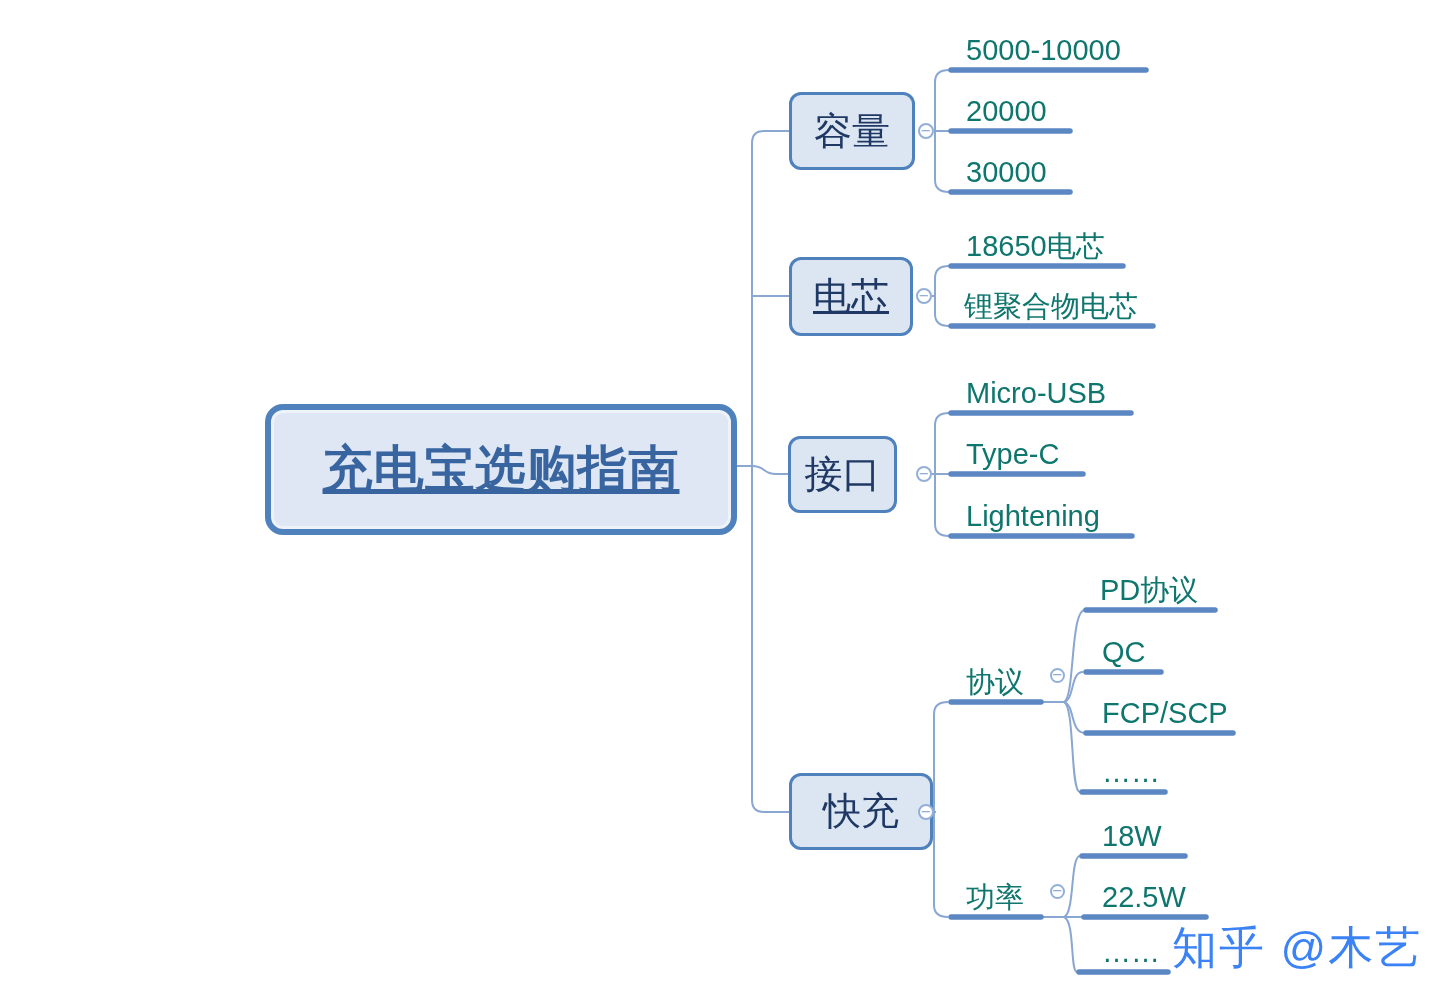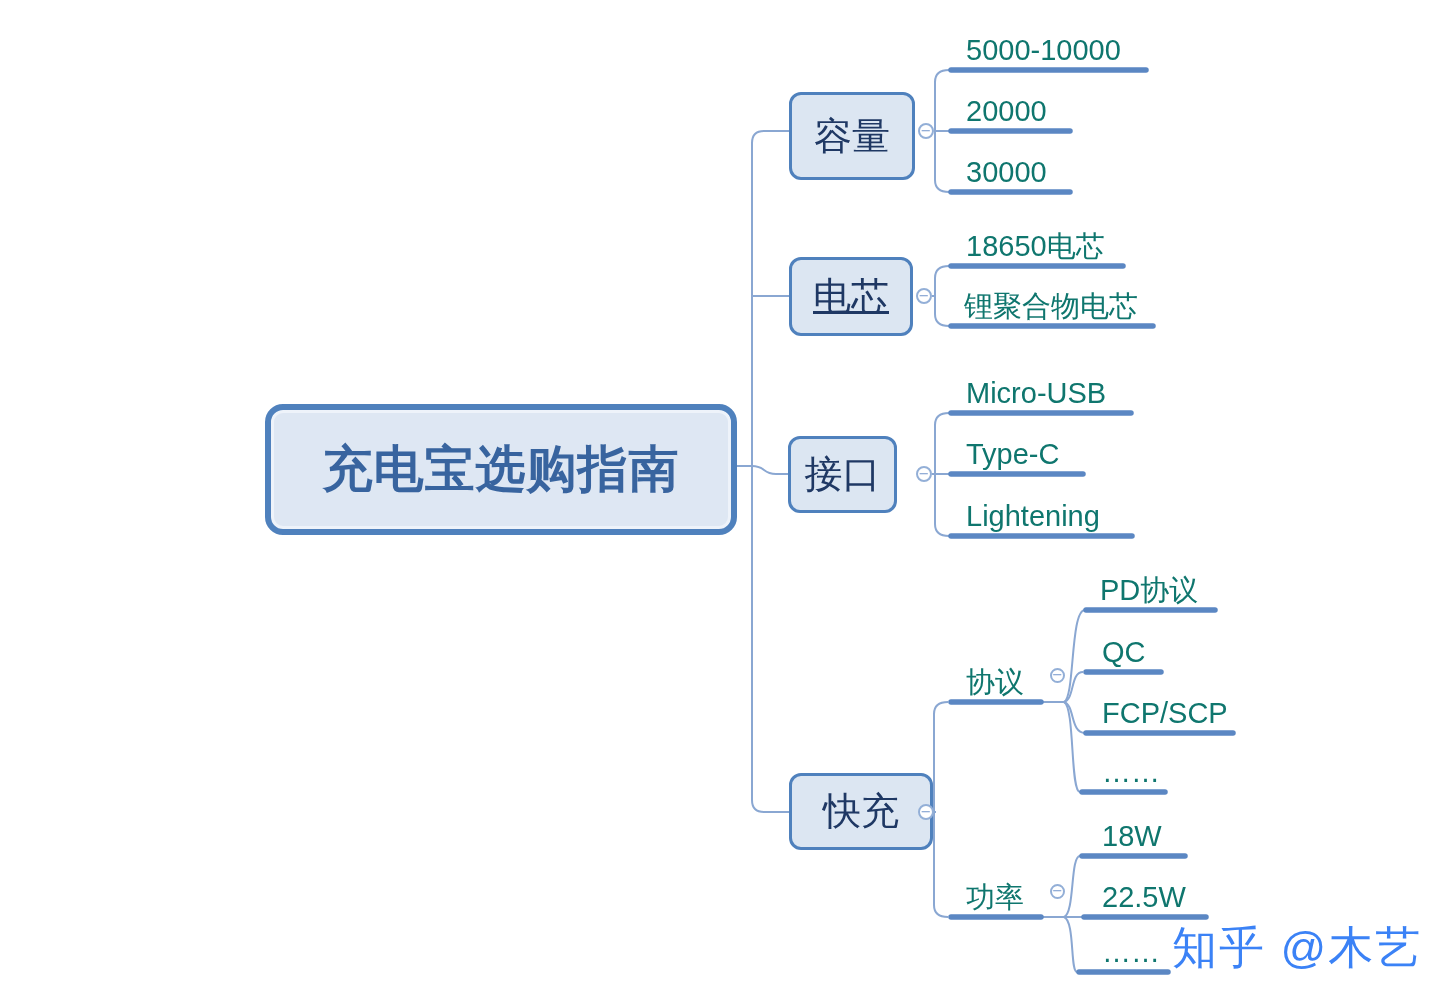--- a/index.html
+++ b/index.html
@@ -7,21 +7,21 @@
     position:relative;width:1440px;height:1004px;background:#ffffff;
     overflow:hidden;font-family:"Liberation Sans","DejaVu Sans",sans-serif;
   }
   svg.wires{position:absolute;left:0;top:0;pointer-events:none;}
   .root-box{
     position:absolute;left:265px;top:404px;width:472px;height:131px;
     box-sizing:border-box;background:#dee7f3;border:6px solid #4f81bd;
     border-radius:18px;box-shadow:inset 0 0 0 3px #eef3fa;
     display:flex;align-items:center;justify-content:center;
     font-size:50px;font-weight:bold;color:#38649f;letter-spacing:1px;
-    white-space:nowrap;cursor:default;
+    white-space:nowrap;cursor:default;text-decoration:underline;
   }
   .topic-box{
     position:absolute;box-sizing:border-box;background:#dce6f2;
     border:3px solid #4f81bd;border-radius:12px;
     display:flex;align-items:center;justify-content:center;
     font-size:38px;color:#1f3864;white-space:nowrap;cursor:default;
   }
   .leaf{
     position:absolute;font-size:29px;line-height:32px;color:#0f766e;
     white-space:nowrap;cursor:default;
@@ -95,21 +95,21 @@
       <path d="M 1082 792 L 1165 792"></path>
       <path d="M 951 917 L 1041 917"></path>
       <path d="M 1082 856 L 1185 856"></path>
       <path d="M 1084 917 L 1206 917"></path>
       <path d="M 1079 972 L 1168 972"></path>
     </g>
   </svg>
 
   <div class="root-box">充电宝选购指南</div>
 
-  <div class="topic-box" style="left:789px;top:92px;width:126px;height:88px;">容量</div>
+  <div class="topic-box" style="left:789px;top:92px;width:126px;height:78px;">容量</div>
   <div class="topic-box" style="left:789px;top:257px;width:124px;height:79px;text-decoration:underline;">电芯</div>
   <div class="topic-box" style="left:788px;top:436px;width:109px;height:77px;">接口</div>
   <div class="topic-box" style="left:789px;top:773px;width:144px;height:77px;">快充</div>
 
   <div class="toggle" style="left:918px;top:123px;width:16px;height:16px;">
     <span class="minus">−</span>
   </div>
   <div class="toggle" style="left:916px;top:288px;width:16px;height:16px;">
     <span class="minus">−</span>
   </div>

